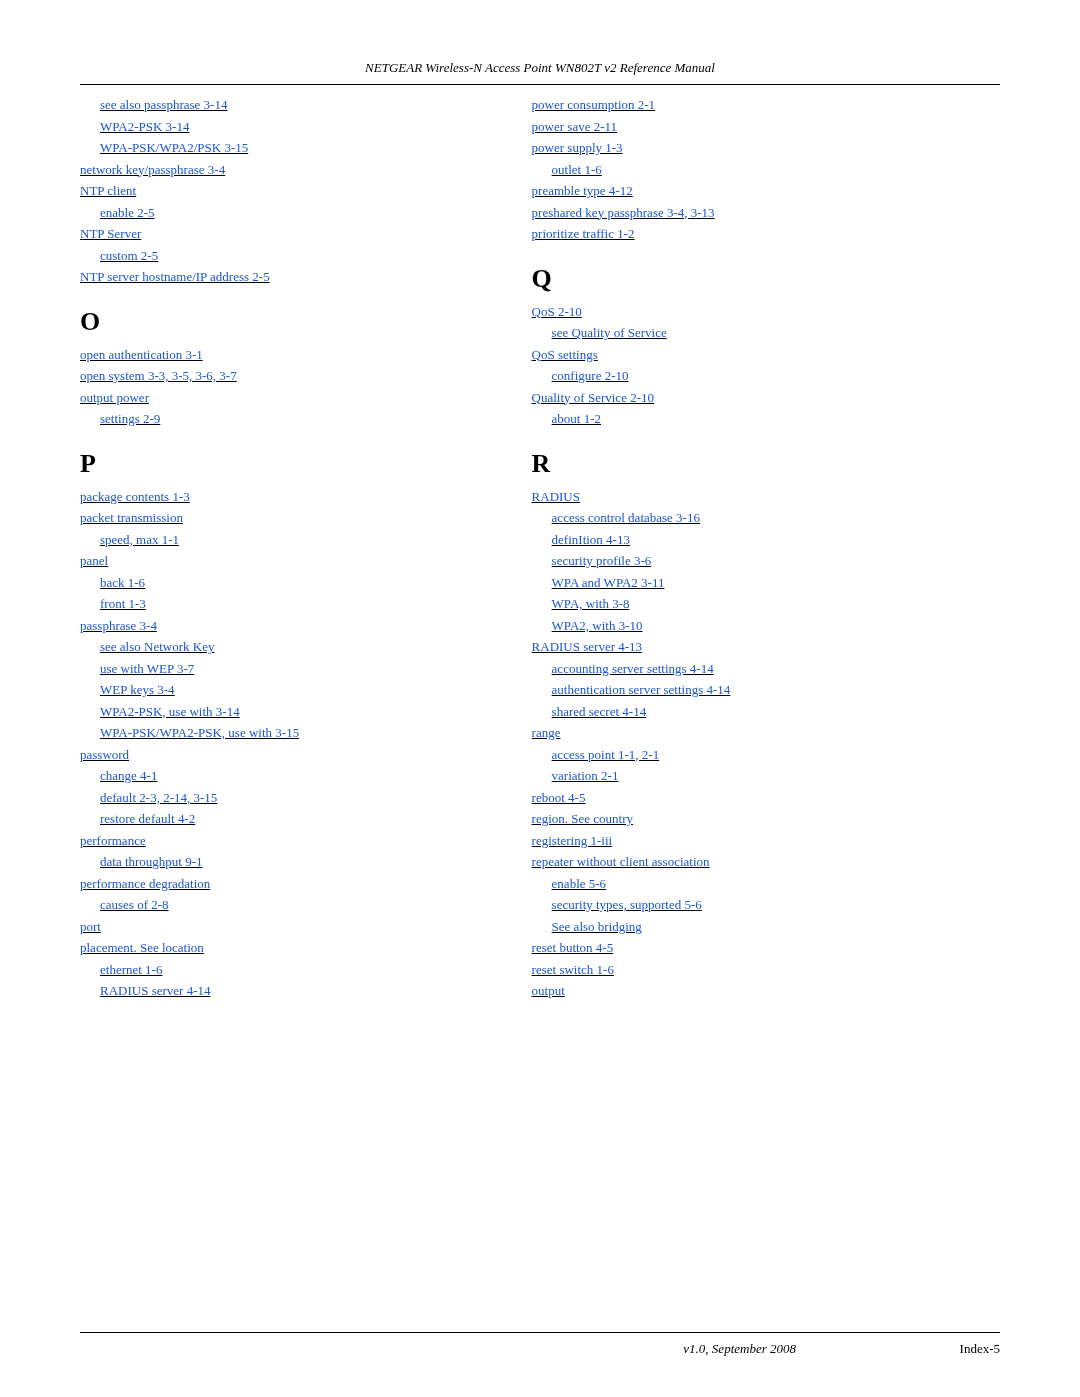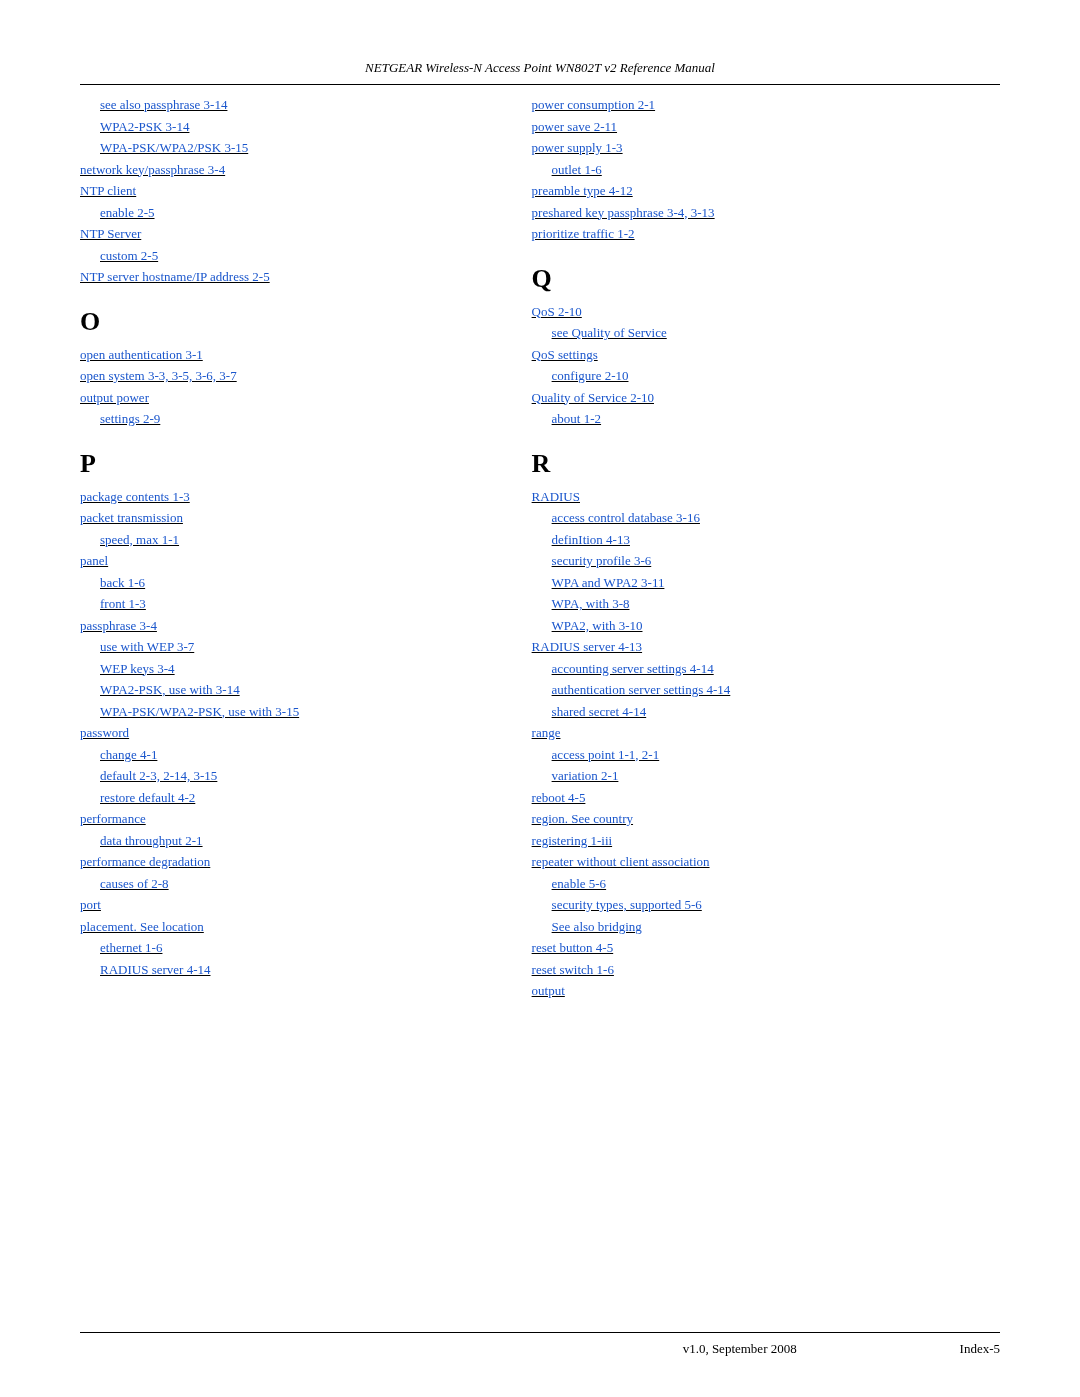--- a/index.html
+++ b/index.html
@@ -33,20 +33,21 @@
       left: 80px;
       right: 80px;
       border-top: 1px solid #000;
       padding-top: 8px;
       display: flex;
       justify-content: space-between;
       align-items: center;
     }
     .footer-version {
       text-align: center;
+      font-style: italic;
       flex: 1;
       font-size: 13px;
     }
     .footer-index {
       font-size: 13px;
     }
     .content {
       display: flex;
       gap: 0;
       margin-top: 10px;
@@ -120,30 +121,31 @@
           </div>
           <div class="section-letter">P</div>
           <div class="section-block">
             <div class="entry"><span class="entry-link link">package contents  1-3</span></div>
             <div class="entry"><span class="entry-link link">packet transmission</span></div>
             <div class="entry indent1"><span class="entry-link link">speed, max  1-1</span></div>
             <div class="entry"><span class="entry-link link">panel</span></div>
             <div class="entry indent1"><span class="entry-link link">back  1-6</span></div>
             <div class="entry indent1"><span class="entry-link link">front  1-3</span></div>
             <div class="entry"><span class="entry-link link">passphrase  3-4</span></div>
+            <div class="entry indent1"><span class="entry-link link">see also Network Key</span></div>
             <div class="entry indent1"><span class="entry-link link">use with WEP  3-7</span></div>
             <div class="entry indent1"><span class="entry-link link">WEP keys  3-4</span></div>
             <div class="entry indent1"><span class="entry-link link">WPA2-PSK, use with  3-14</span></div>
             <div class="entry indent1"><span class="entry-link link">WPA-PSK/WPA2-PSK, use with  3-15</span></div>
             <div class="entry"><span class="entry-link link">password</span></div>
             <div class="entry indent1"><span class="entry-link link">change  4-1</span></div>
             <div class="entry indent1"><span class="entry-link link">default  2-3, 2-14, 3-15</span></div>
             <div class="entry indent1"><span class="entry-link link">restore default  4-2</span></div>
             <div class="entry"><span class="entry-link link">performance</span></div>
-            <div class="entry indent1"><span class="entry-link link">data throughput  2-1</span></div>
+            <div class="entry indent1"><span class="entry-link link">data throughput  9-1</span></div>
             <div class="entry"><span class="entry-link link">performance degradation</span></div>
             <div class="entry indent1"><span class="entry-link link">causes of  2-8</span></div>
             <div class="entry"><span class="entry-link link">port</span></div>
             <div class="entry"><span class="entry-link link">placement. See location</span></div>
             <div class="entry indent1"><span class="entry-link link">ethernet  1-6</span></div>
             <div class="entry indent1"><span class="entry-link link">RADIUS server  4-14</span></div>
           </div>
         </div>
     </div>
 

